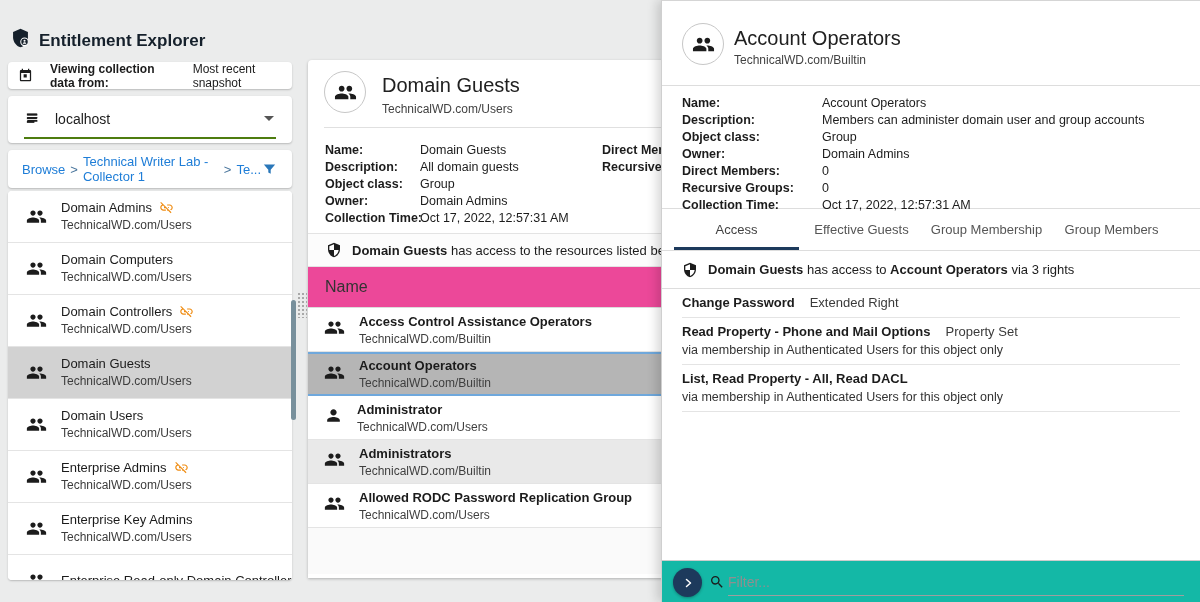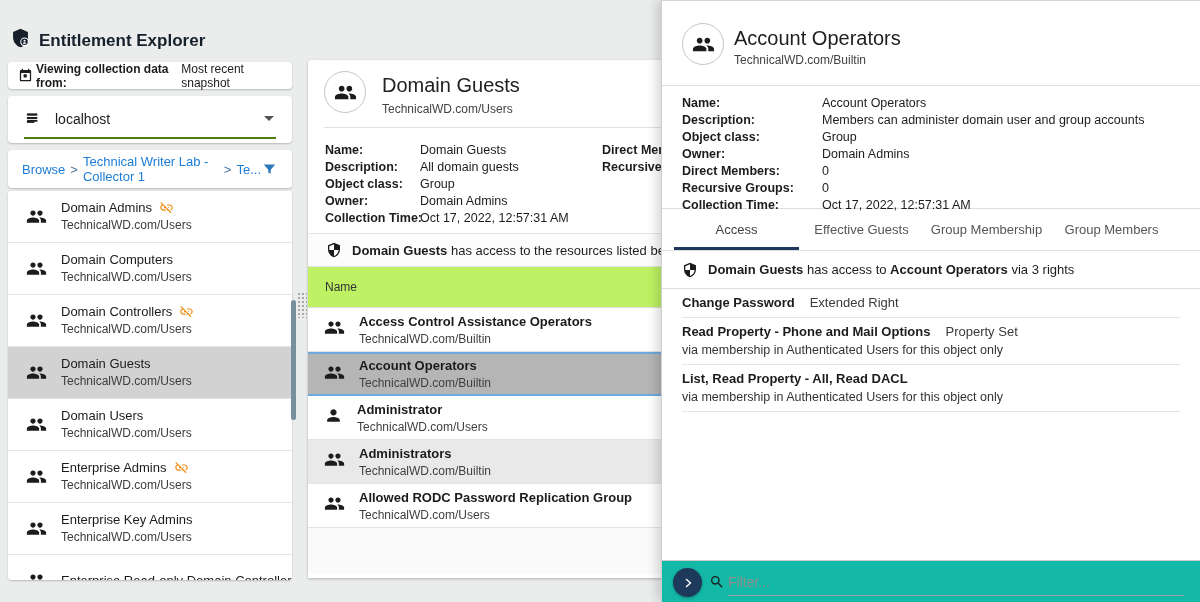--- a/index.html
+++ b/index.html
@@ -6,21 +6,21 @@
   html,body { width:1200px; height:602px; overflow:hidden; }
   body { font-family:"Liberation Sans", sans-serif; background:#ebecec; position:relative; color:#1c1c1c; }
 
   .card { position:absolute; background:#fff; border-radius:4px; box-shadow:0 1px 2px rgba(0,0,0,.22); }
 
   
   .app-title { position:absolute; left:10px; top:24px; display:flex; align-items:center; gap:8px; }
   .app-title-text { font-size:17px; font-weight:bold; color:#15202b;margin-top:7px; }
 
   
-  .snapshot-card { left:8px; top:62px; width:284px; height:27px; display:flex; align-items:center; padding:13px 10px; font-size:12px; gap:3px; }
+  .snapshot-card { left:8px; top:62px; width:284px; height:27px; display:flex; align-items:center; padding:13px 10px; font-size:12px; gap:17px; }
   .snap-label { font-weight:bold; }
   .snap-value { margin-left:-4px; }
 
   .host-card { left:8px; top:96px; width:284px; height:47px; display:flex; align-items:center; padding:0 16px; cursor:pointer; }
   .host-inner { flex:1; display:flex; align-items:center; border-bottom:2px solid #4d7c0f; height:38px; gap:14px; }
   .host-value { font-size:14px; flex:1; }
   .caret { width:0; height:0; border-left:5px solid transparent; border-right:5px solid transparent; border-top:5px solid #555; margin-right:2px; }
 
   .crumb-card { left:8px; top:150px; width:284px; height:38px; display:flex; align-items:center; padding:0 14px; font-size:13px; }
   .crumb-card a, .crumb-link { color:#1e7dd7; text-decoration:none; cursor:pointer; }
@@ -52,21 +52,21 @@
   .panel-title { position:absolute; left:74px; top:14px; font-size:20px; color:#212121; }
   .panel-subtitle { position:absolute; left:74px; top:42px; font-size:12px; color:#424242; }
   .m-divider { margin:0 16px; border-top:1px solid #e0e0e0; }
   .m-details { position:relative; height:105px; padding:14px 0 0 17px; font-size:12.5px; }
   .d-row { line-height:17px; white-space:nowrap; }
   .d-label { display:inline-block; font-weight:bold; }
   .m-details .d-label { width:95px; }
   .m-details-col2 { position:absolute; left:294px; top:14px; }
   .banner { height:34px; display:flex; align-items:center; padding:0 18px; background:#fcfcfc; border-top:1px solid #e3e3e3; border-bottom:1px solid #e3e3e3; font-size:13px; gap:10px; white-space:nowrap; }
   .banner b { font-weight:bold; }
-  .name-header { height:41px; background:#bef264; border-bottom:1px solid #dcdcdc; display:flex; align-items:center; padding-left:17px; font-size:12px; color:#333; }
+  .name-header { height:41px; background:#ec4899; border-bottom:1px solid #dcdcdc; display:flex; align-items:center; padding-left:17px; font-size:16px; color:#333; }
   .m-row { height:44px; display:flex; align-items:center; border-bottom:1px solid #e4e4e4; background:#fff; cursor:pointer; }
   .m-rows .m-row:nth-child(even) { background:#e9e9e9; }
   .m-rows .m-row.selected { background:#b5b5b5; border-top:2px solid #6fa8dc; border-bottom:2px solid #6fa8dc; }
   .m-icon { margin:0 14px 0 16px; display:flex; flex:0 0 auto; }
   .m-name { font-size:13px; font-weight:bold; color:#1b1b1b; white-space:nowrap; }
   .m-path { font-size:12px; color:#3f3f3f; margin-top:3px; white-space:nowrap; }
   .m-filler { height:46px; background:#fafafa; }
   .m-row:not(.icon-person) .ic-person { display:none; }
 
   

